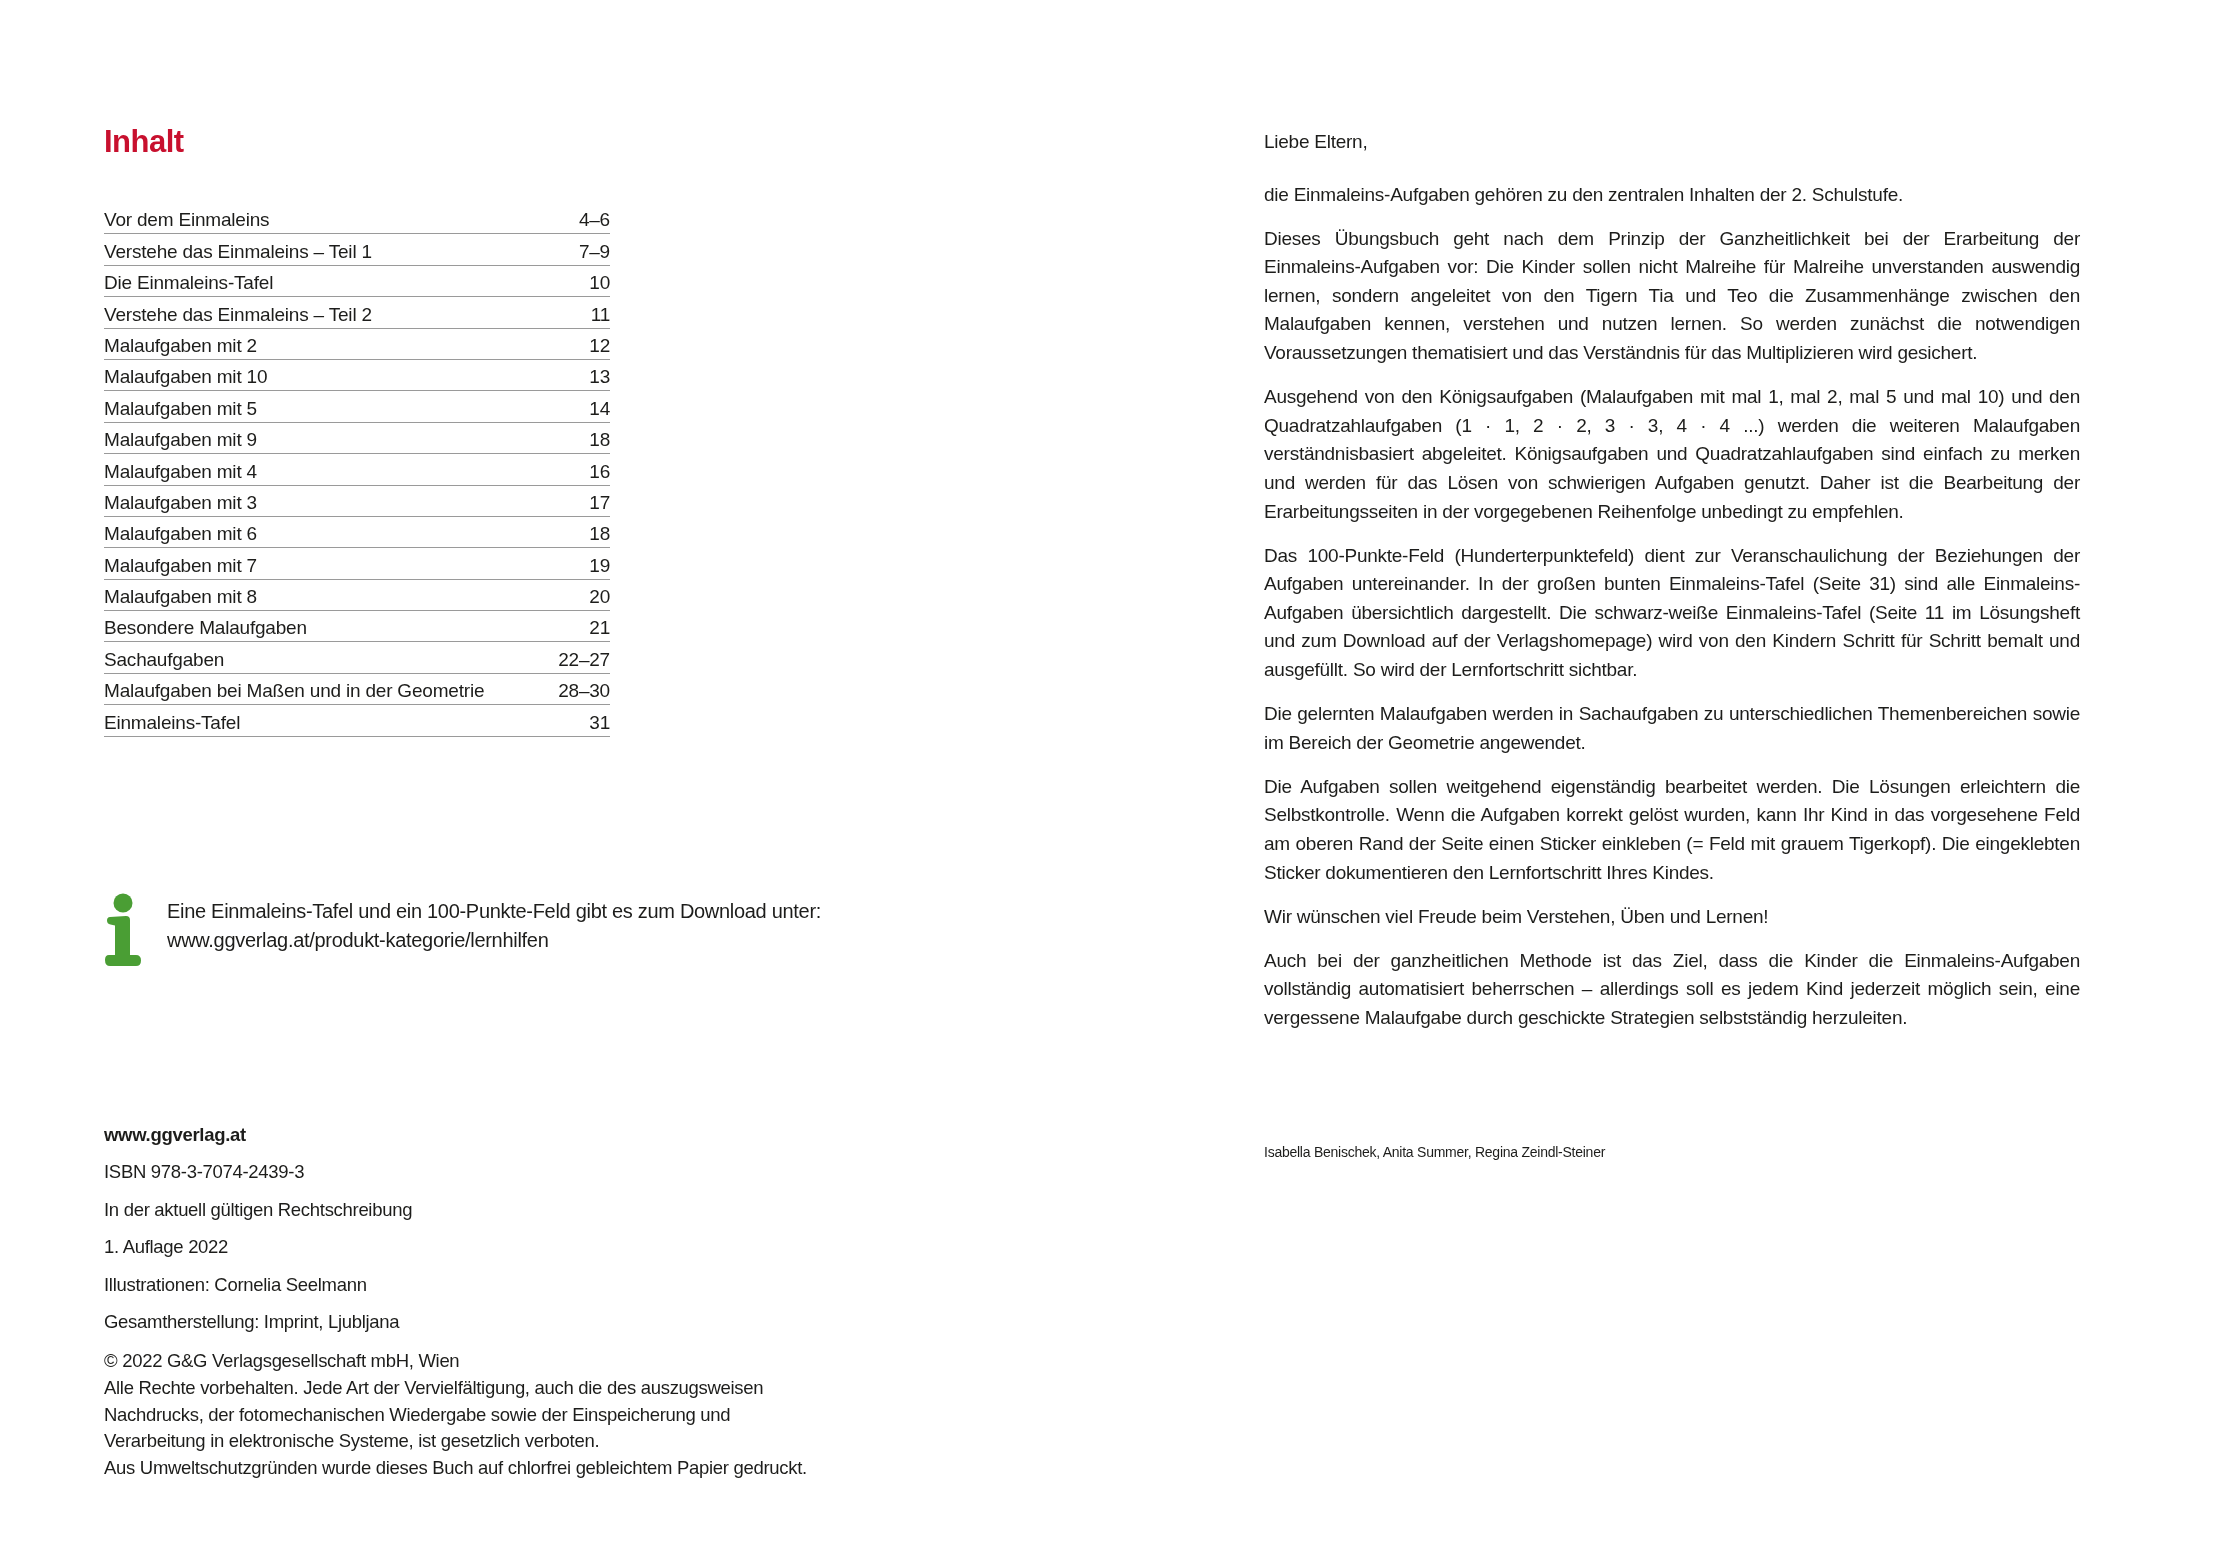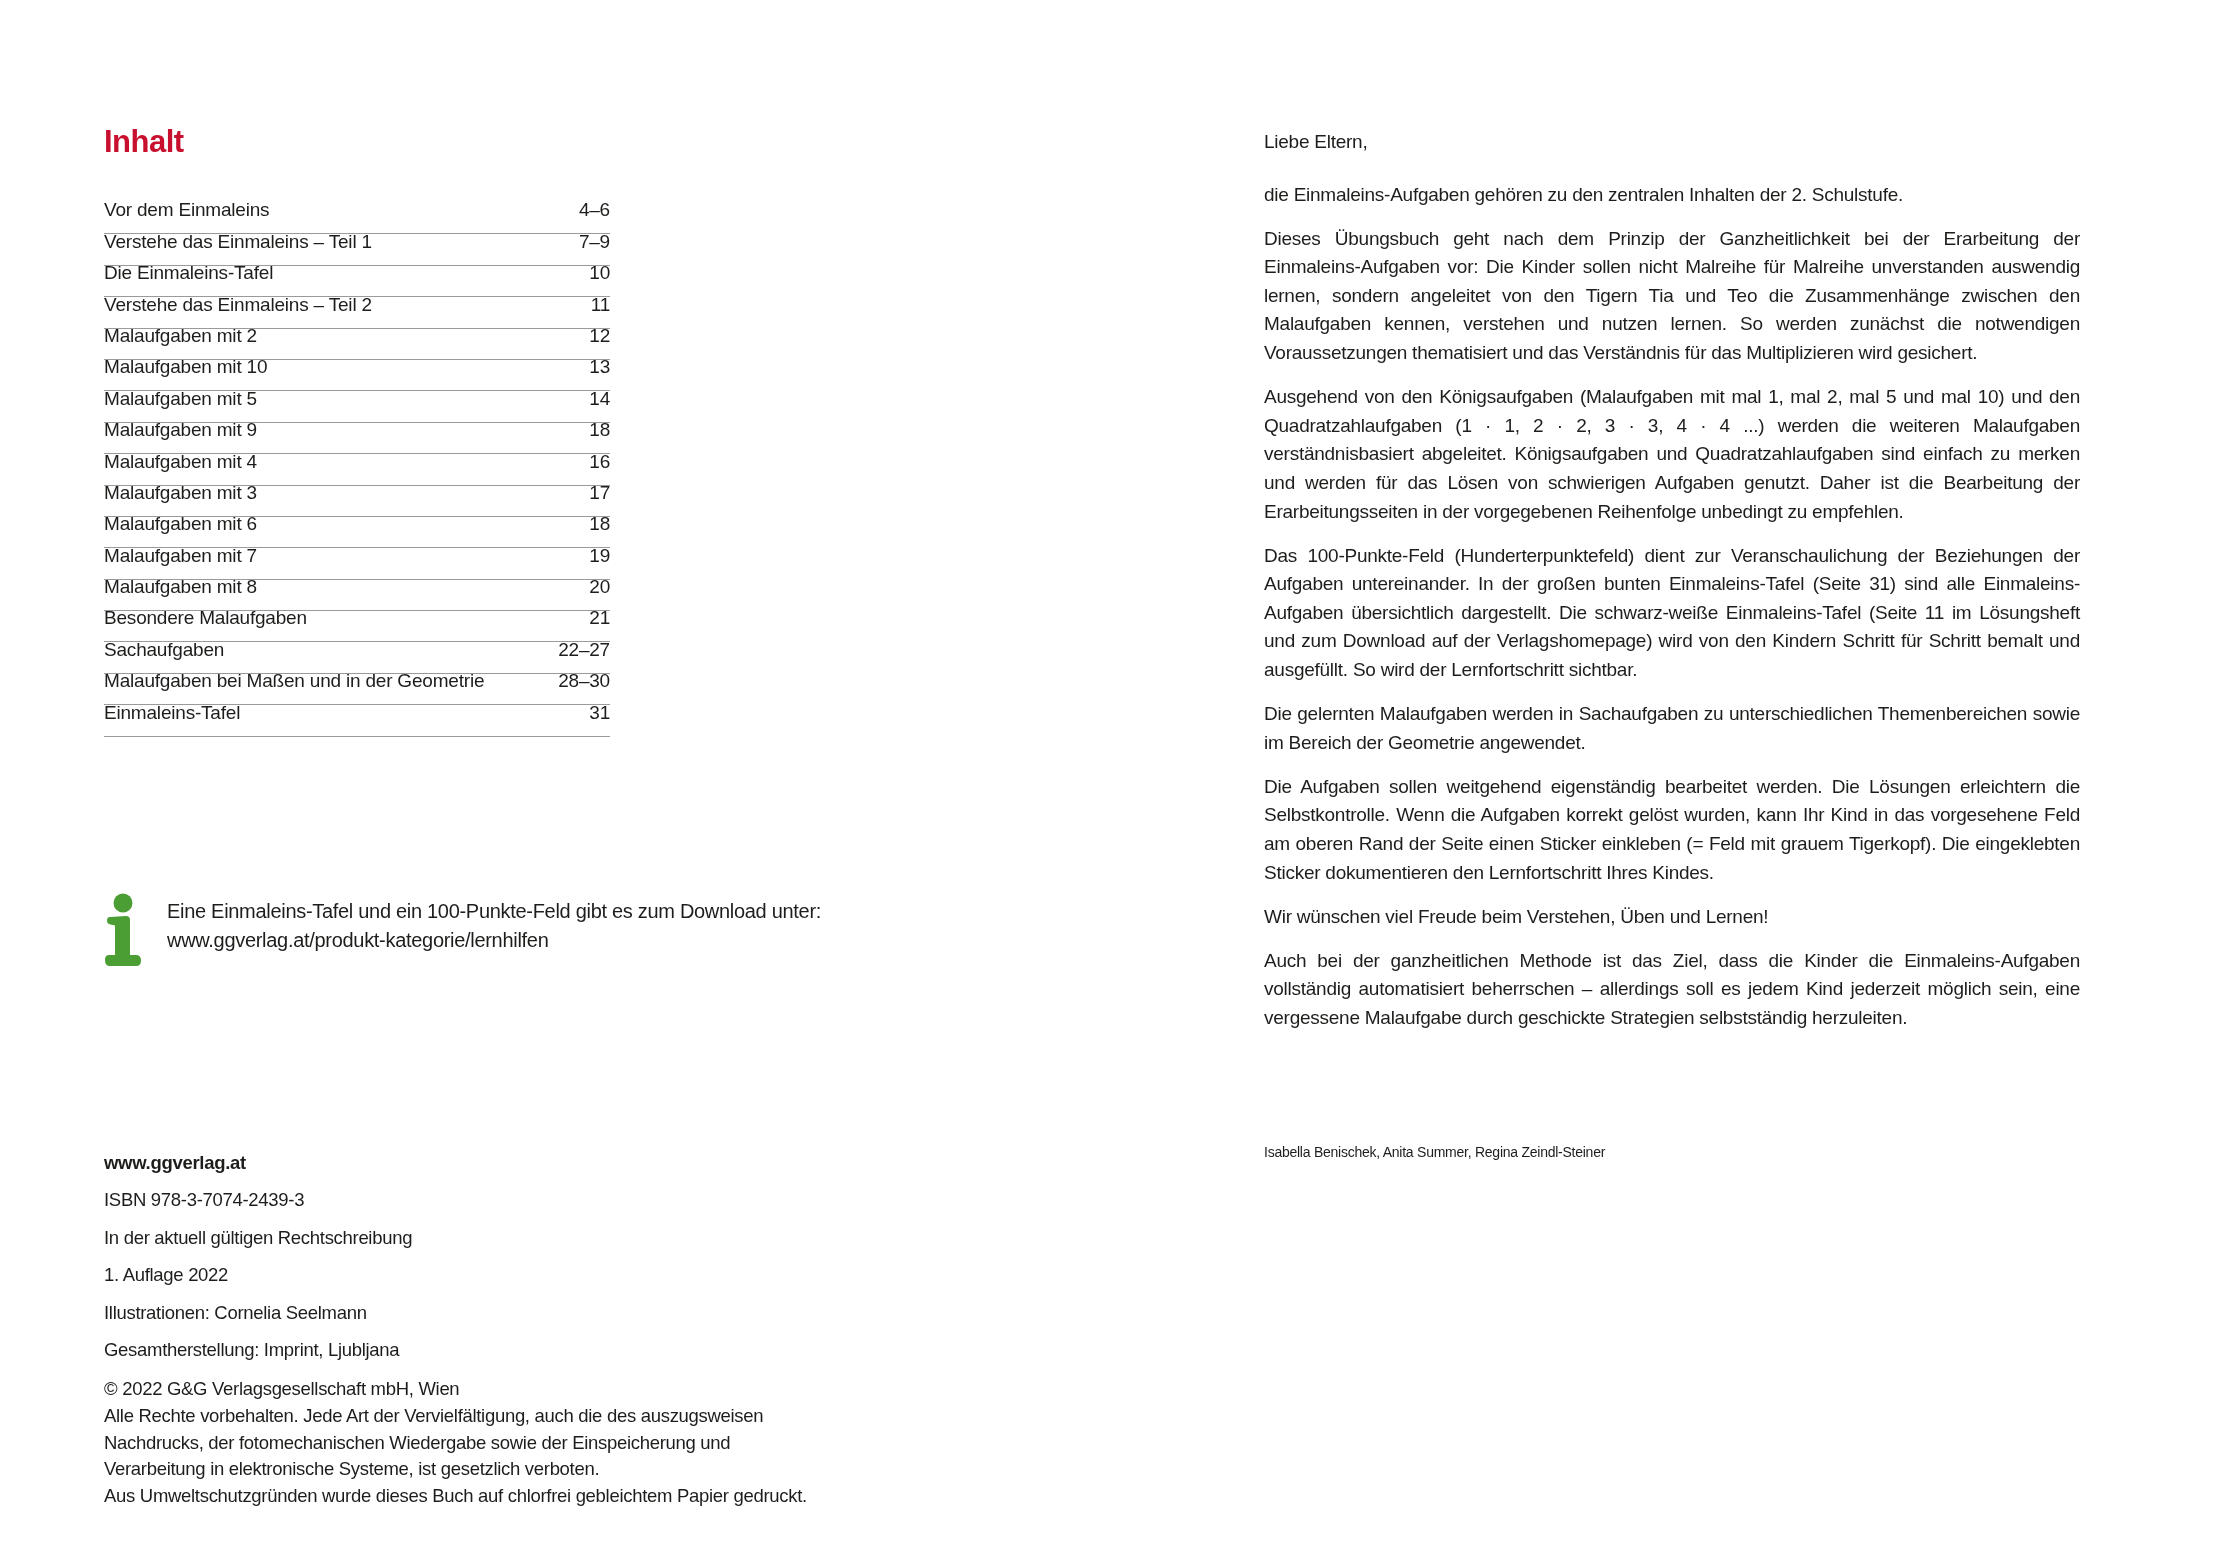--- a/index.html
+++ b/index.html
@@ -3,27 +3,27 @@
 <meta charset="utf-8">
 <style>
   html, body { margin: 0; padding: 0; background: #ffffff; }
   body { width: 2226px; height: 1568px; position: relative; overflow: hidden;
          font-family: "Liberation Sans", "DejaVu Sans", sans-serif; color: #1d1d1b; }
   .abs { position: absolute; }
   .heading { left: 104px; top: 124px; font-size: 31px; font-weight: bold; color: #c8102e; letter-spacing: -0.5px; text-align: right; }
   .toc { left: 104px; top: 203px; width: 506px; }
   .toc-row { display: flex; justify-content: space-between; align-items: flex-end;
              height: 31.4px; box-sizing: border-box; border-bottom: 1.5px solid #9a9a9a;
-             font-size: 19px; line-height: 20px; padding-bottom: 13px; letter-spacing: -0.2px; }
+             font-size: 19px; line-height: 20px; padding-bottom: 3px; letter-spacing: -0.2px; }
   .info { left: 104px; top: 893px; width: 800px; height: 75px; }
   .info-icon { position: absolute; left: 0; top: 0; width: 38px; height: 75px; }
   .info-text { position: absolute; left: 63px; top: 4px; font-size: 20px; line-height: 29px; letter-spacing: -0.3px; }
   .imprint { left: 104px; top: 1124px; width: 820px; font-size: 18.5px; letter-spacing: -0.3px; }
   .imprint .line { height: 37.4px; line-height: 22px; }
-  .imprint .bold { font-weight: bold; margin-top: 28px; }
+  .imprint .bold { font-weight: bold; }
   .copyright { line-height: 26.6px; }
   .letter { left: 1264px; top: 128px; width: 816px; font-size: 19px; letter-spacing: -0.25px; }
   .letter p { margin: 0 0 15.5px 0; line-height: 28.6px; text-align: justify; }
   .letter p.greet { margin-bottom: 24px; }
   .signature { left: 1264px; top: 1144px; font-size: 14px; letter-spacing: -0.25px; }
 </style>
 </head>
 <body>
 
 <h1 class="abs heading" style="margin:0;">Inhalt</h1>

